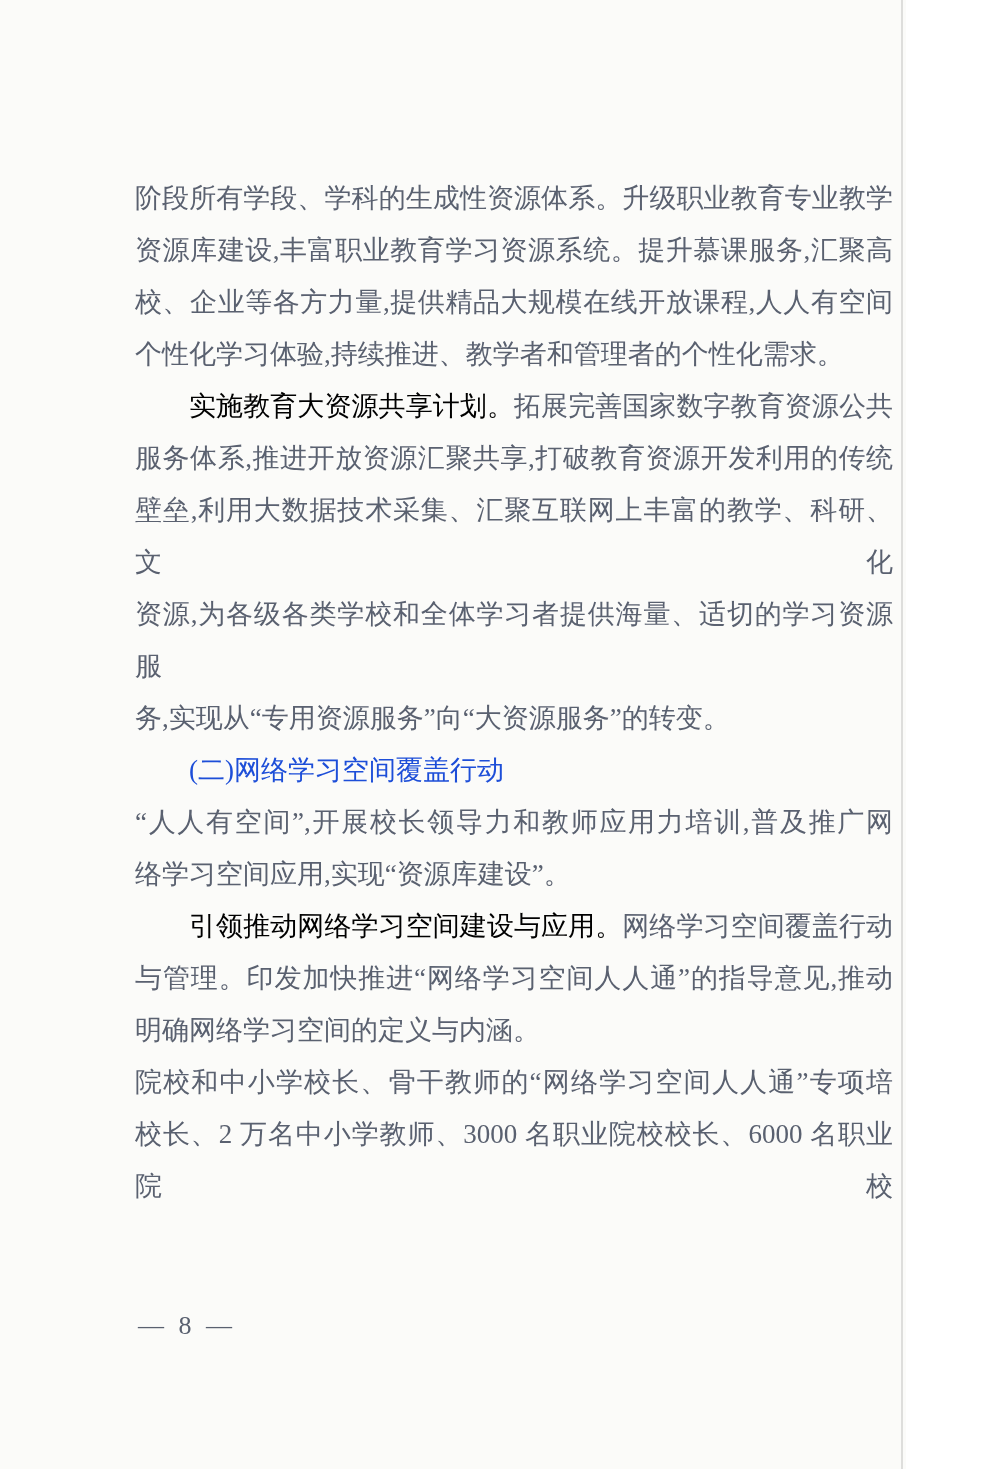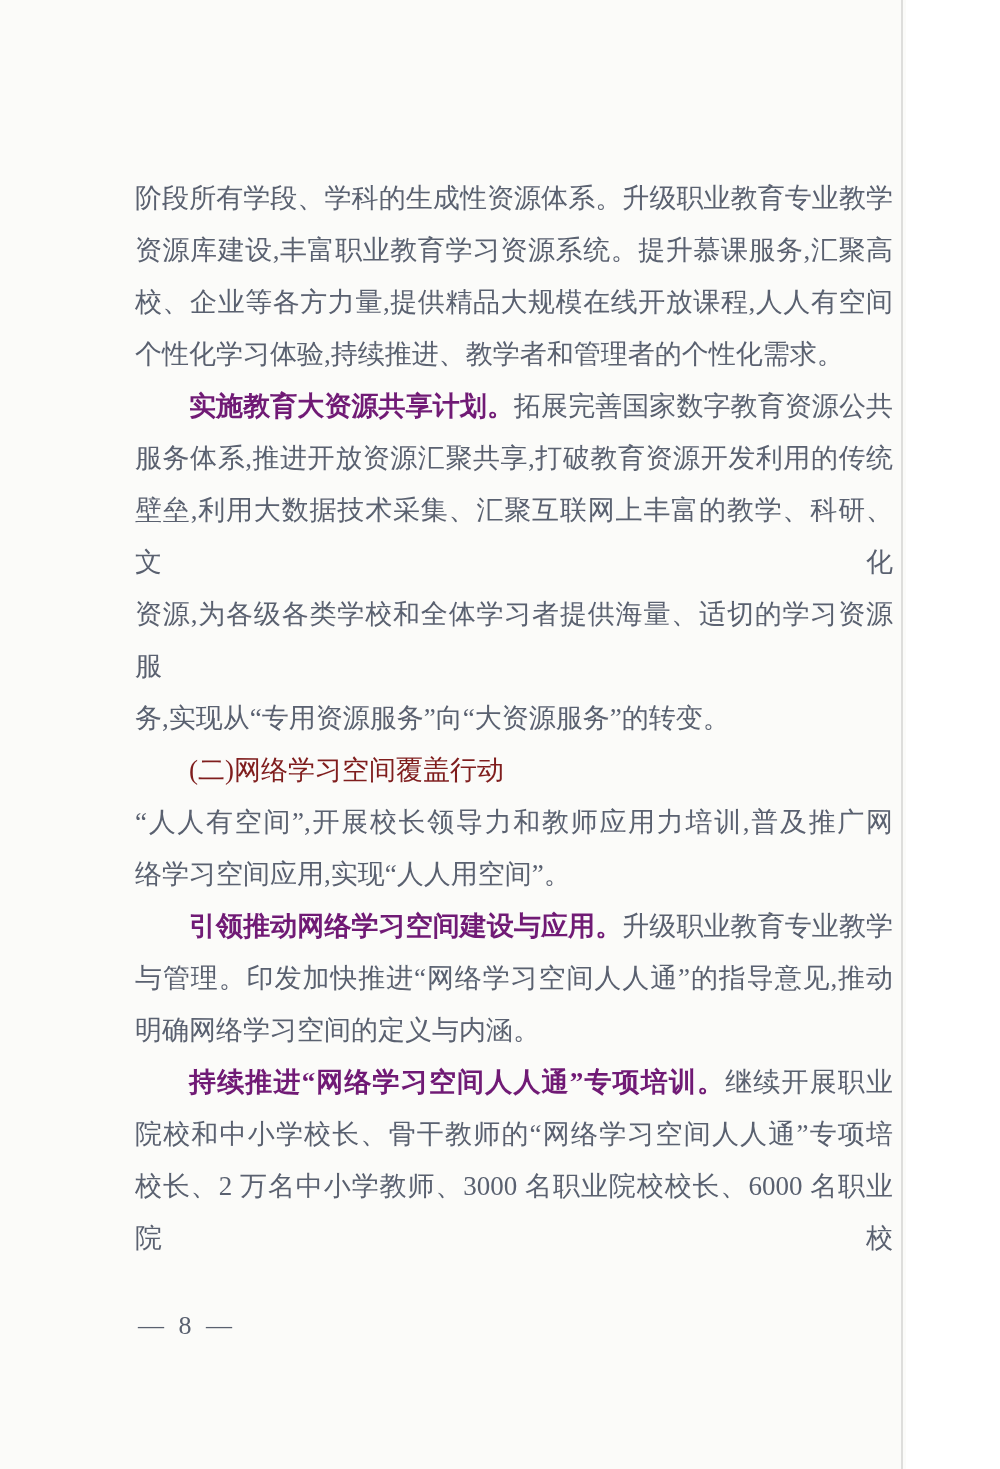--- a/index.html
+++ b/index.html
@@ -40,25 +40,25 @@
     min-height: 52px;
   }
   .line.last,
   .line.heading {
     text-align-last: left;
   }
   .line.indent {
     text-indent: 54px;
   }
   .lead {
-    font-weight: 700;
-    color: #701a75;
+    font-weight: 400;
+    color: #000000;
   }
   .line.heading {
-    color: #7f1d1d;
+    color: #1d4ed8;
     font-family: Liberation Serif, serif;
   }
   .page-number {
     position: absolute;
     left: 138px;
     top: 1306px;
     font-size: 26px;
     line-height: 40px;
     letter-spacing: 4px;
     color: #5a6170;
@@ -74,22 +74,21 @@
       <div class="line"><span>资源库建设,丰富职业教育学习资源系统。提升慕课服务,汇聚高</span></div>
       <div class="line"><span>校、企业等各方力量,提供精品大规模在线开放课程,人人有空间</span></div>
       <div class="line last"><span>个性化学习体验,持续推进、教学者和管理者的个性化需求。</span></div>
       <div class="line indent"><span class="lead">实施教育大资源共享计划。</span><span>拓展完善国家数字教育资源公共</span></div>
       <div class="line"><span>服务体系,推进开放资源汇聚共享,打破教育资源开发利用的传统</span></div>
       <div class="line"><span>壁垒,利用大数据技术采集、汇聚互联网上丰富的教学、科研、文化</span></div>
       <div class="line"><span>资源,为各级各类学校和全体学习者提供海量、适切的学习资源服</span></div>
       <div class="line last"><span>务,实现从“专用资源服务”向“大资源服务”的转变。</span></div>
       <div class="line heading indent">(二)网络学习空间覆盖行动</div>
       <div class="line"><span>“人人有空间”,开展校长领导力和教师应用力培训,普及推广网</span></div>
-      <div class="line last"><span>络学习空间应用,实现“人人用空间”。</span></div>
-      <div class="line indent"><span class="lead">引领推动网络学习空间建设与应用。</span><span>升级职业教育专业教学</span></div>
+      <div class="line last"><span>络学习空间应用,实现“资源库建设”。</span></div>
+      <div class="line indent"><span class="lead">引领推动网络学习空间建设与应用。</span><span>网络学习空间覆盖行动</span></div>
       <div class="line"><span>与管理。印发加快推进“网络学习空间人人通”的指导意见,推动</span></div>
       <div class="line last"><span>明确网络学习空间的定义与内涵。</span></div>
-      <div class="line indent"><span class="lead">持续推进“网络学习空间人人通”专项培训。</span><span>继续开展职业</span></div>
       <div class="line"><span>院校和中小学校长、骨干教师的“网络学习空间人人通”专项培</span></div>
       <div class="line"><span>校长、2 万名中小学教师、3000 名职业院校校长、6000 名职业院校</span></div>
     </div>
   <div class="page-number">— 8 —</div>
 </div>
 
 </body></html>

